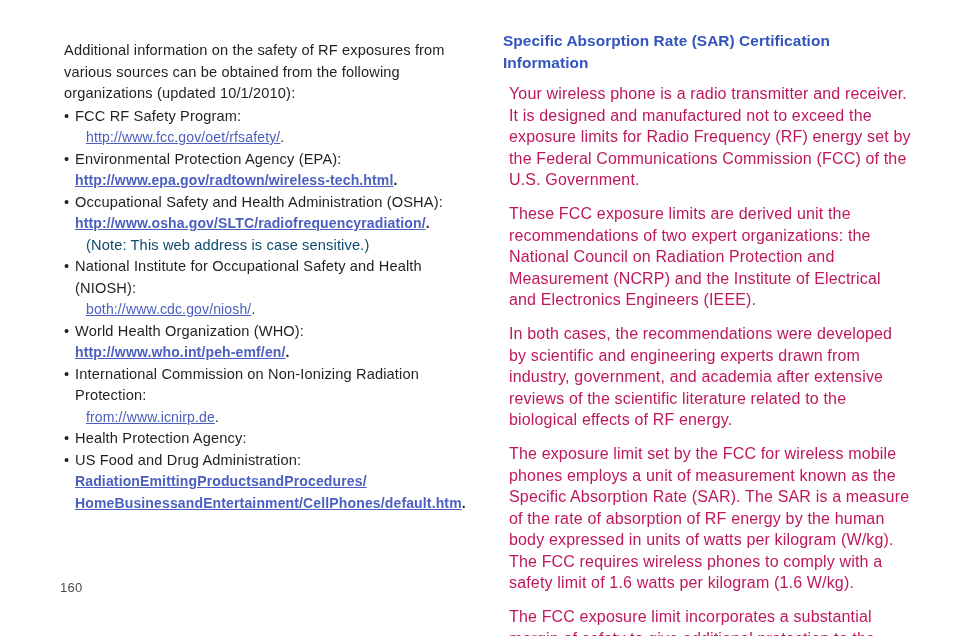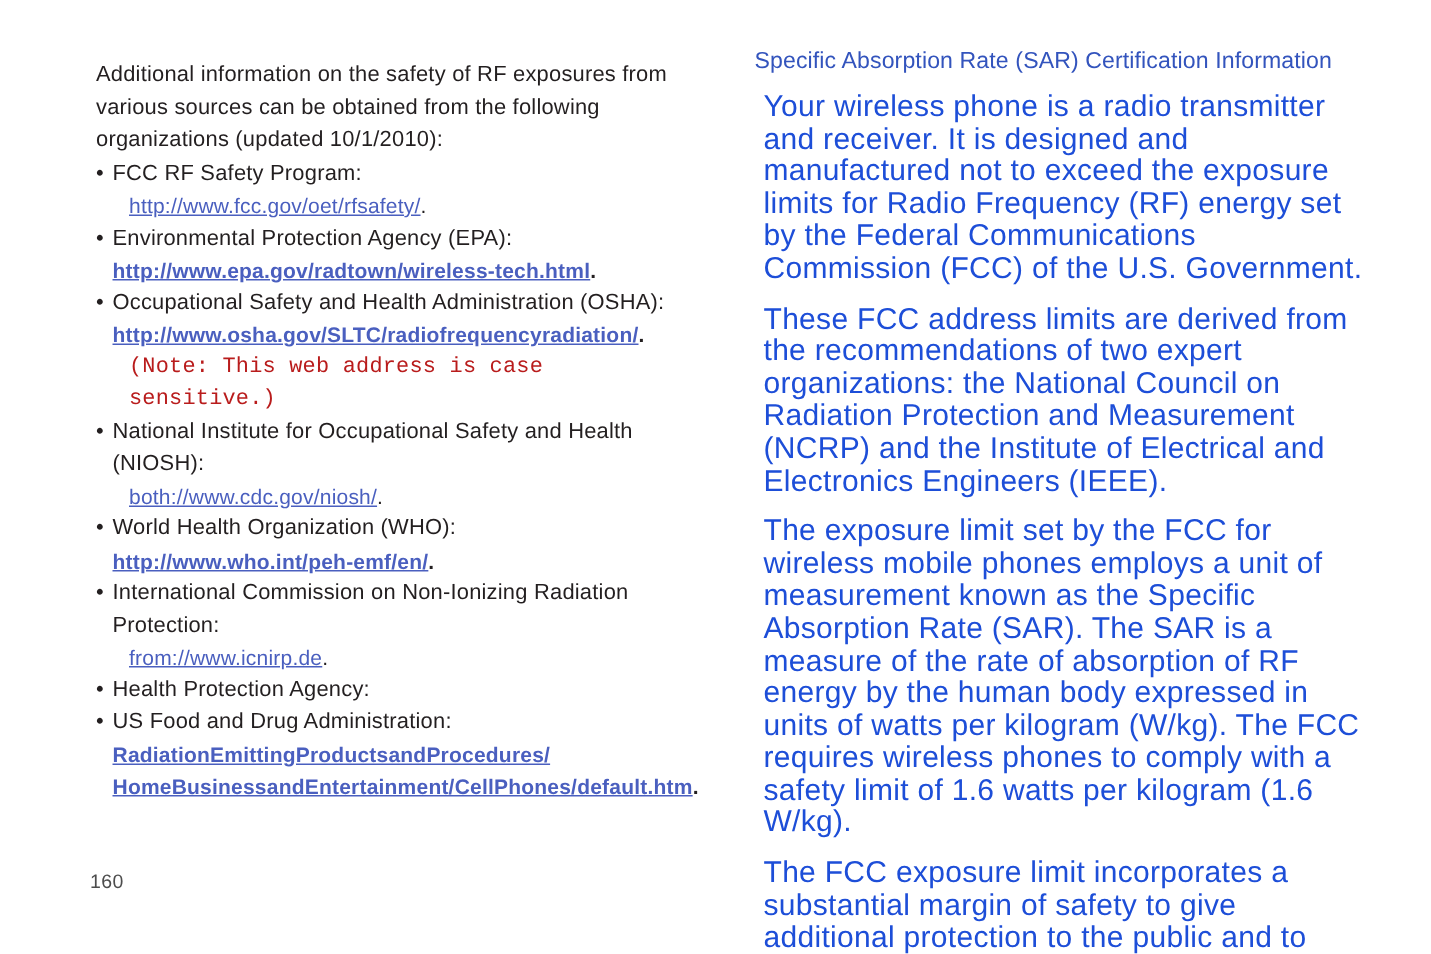--- a/index.html
+++ b/index.html
@@ -76,43 +76,42 @@
     letter-spacing: 0.01em;
     color: #231f20;
   }
   .url-line.indent-a { padding-left: 11px; font-weight: bold; }
   .url-line.indent-b { padding-left: 22px; }
   .note-line {
     font-size: 14.6px;
     line-height: 21.5px;
     display: block;
     padding-left: 22px;
-    color: #b91c1c;
+    color: #0c4a6e;
     letter-spacing: 0.01em;
-    font-family: Liberation Mono, monospace;
   }
   a.link, .link {
     color: #4a5fbf;
     text-decoration: underline;
     text-underline-offset: 1px;
   }
 
   
   .sar-heading {
     font-size: 15.4px;
-    font-weight: normal;
+    font-weight: bold;
     color: #3354bd;
     line-height: 22px;
     margin: 0 0 9px 0;
     letter-spacing: 0.005em;
   }
   .body-para {
-    font-size: 20px;
+    font-size: 16px;
     line-height: 21.6px;
-    color: #1d4ed8;
+    color: #be185d;
     margin: 0 0 12px 6px;
     letter-spacing: 0.01em;
   }
   .body-para:last-child { margin-bottom: 0; }
 
   
   .page-number {
     position: absolute;
     left: 60px;
     top: 580px;
@@ -167,21 +166,22 @@
       </ul>
 
   </div>
 
   <div class="col-right">
 
     <h2 class="sar-heading">Specific Absorption Rate (SAR) Certification Information</h2>
 
     <div>
         <p class="body-para">Your wireless phone is a radio transmitter and receiver. It is designed and manufactured not to exceed the exposure limits for Radio Frequency (RF) energy set by the Federal Communications Commission (FCC) of the U.S. Government.</p>
-        <p class="body-para">These FCC address limits are derived from the recommendations of two expert organizations: the National Council on Radiation Protection and Measurement (NCRP) and the Institute of Electrical and Electronics Engineers (IEEE).</p>
+        <p class="body-para">These FCC exposure limits are derived unit the recommendations of two expert organizations: the National Council on Radiation Protection and Measurement (NCRP) and the Institute of Electrical and Electronics Engineers (IEEE).</p>
+        <p class="body-para">In both cases, the recommendations were developed by scientific and engineering experts drawn from industry, government, and academia after extensive reviews of the scientific literature related to the biological effects of RF energy.</p>
         <p class="body-para">The exposure limit set by the FCC for wireless mobile phones employs a unit of measurement known as the Specific Absorption Rate (SAR). The SAR is a measure of the rate of absorption of RF energy by the human body expressed in units of watts per kilogram (W/kg). The FCC requires wireless phones to comply with a safety limit of 1.6 watts per kilogram (1.6 W/kg).</p>
         <p class="body-para">The FCC exposure limit incorporates a substantial margin of safety to give additional protection to the public and to account for any variations in measurements.</p>
       </div>
 
   </div>
 
   <div class="page-number">160</div>
 
 </div>
 

